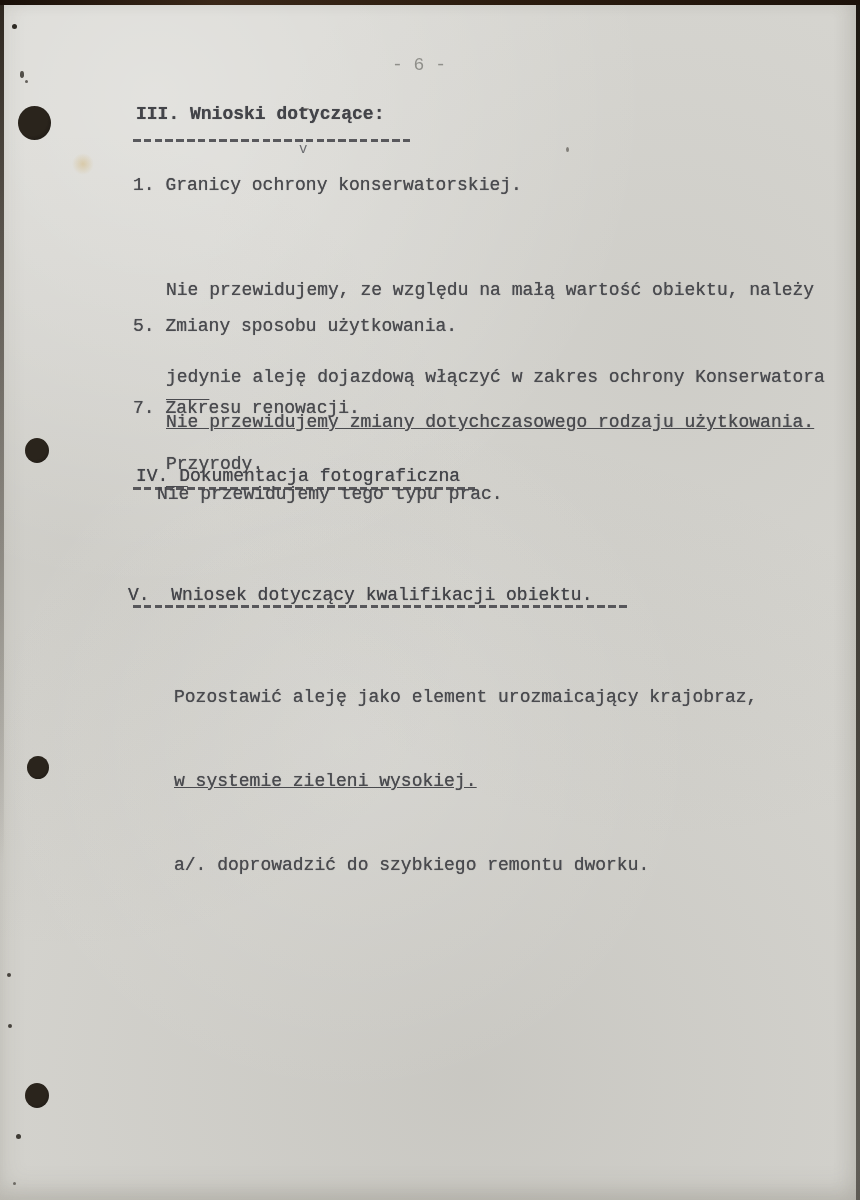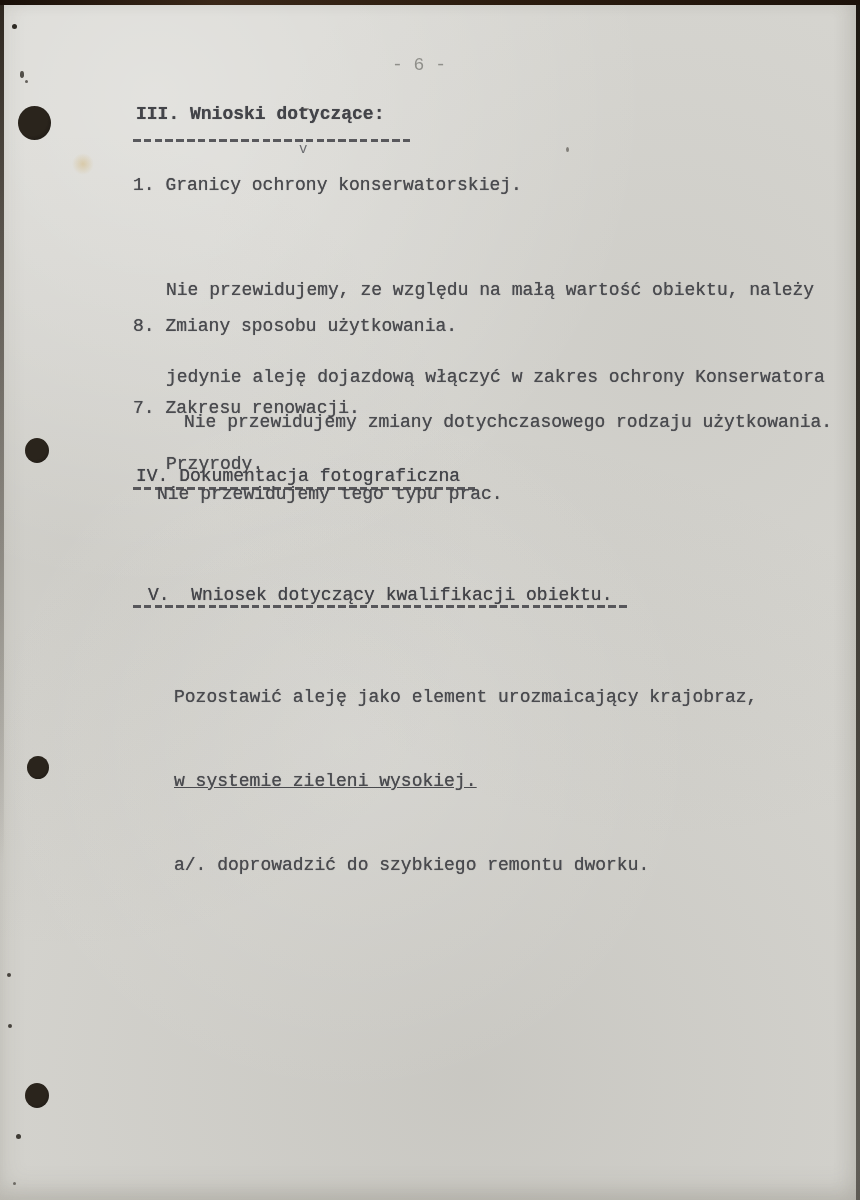--- a/index.html
+++ b/index.html
@@ -79,35 +79,35 @@
   <div class="dash-line" style="left:133px;top:139px;width:277px;"></div>
   <div class="stray" style="left:299px;top:141px;">v</div>
 
   <div class="tw" style="left:133px;top:171px;">1. Granicy ochrony konserwatorskiej.</div>
   <div class="tw para" style="left:166px;top:218px;">
     <div>Nie przewidujemy, ze względu na małą wartość obiektu, należy</div>
     <div>jedynie aleję dojazdową włączyć w zakres ochrony Konserwatora</div>
     <div>Przyrody.</div>
   </div>
 
-  <div class="tw" style="left:133px;top:312px;">8. Zmiany sposobu użytkowania.</div>
-  <div class="tw para" style="left:184px;top:350px;">
+  <div class="tw" style="left:133px;top:312px;">5. Zmiany sposobu użytkowania.</div>
+  <div class="tw para" style="left:166px;top:350px;text-decoration:underline;">
     <div>Nie przewidujemy zmiany dotychczasowego rodzaju użytkowania.</div>
   </div>
 
   <div class="tw" style="left:133px;top:394px;">7. Zakresu renowacji.</div>
   <div class="tw para" style="left:157px;top:422px;">
     <div>Nie przewidujemy tego typu prac.</div>
   </div>
 
   <div class="tw heading" style="left:136px;top:462px;">IV. Dokumentacja fotograficzna</div>
   <div class="dash-line" style="left:133px;top:487px;width:345px;"></div>
 
 
-  <div class="tw heading" style="left:148px;top:581px;text-align:center;">V.  Wniosek dotyczący kwalifikacji obiektu.</div>
+  <div class="tw heading" style="left:128px;top:581px;text-align:center;">V.  Wniosek dotyczący kwalifikacji obiektu.</div>
   <div class="dash-line" style="left:133px;top:605px;width:494px;"></div>
 
   <div class="tw para" style="left:174px;top:627px;line-height:28px;">
     <div style="height:28px;text-align:right;">Pozostawić aleję jako element urozmaicający krajobraz,</div>
     <div style="height:28px;text-decoration:underline;">w systemie zieleni wysokiej.</div>
     <div style="height:28px;">a/. doprowadzić do szybkiego remontu dworku.</div>
   </div>
 
 </div>
 

